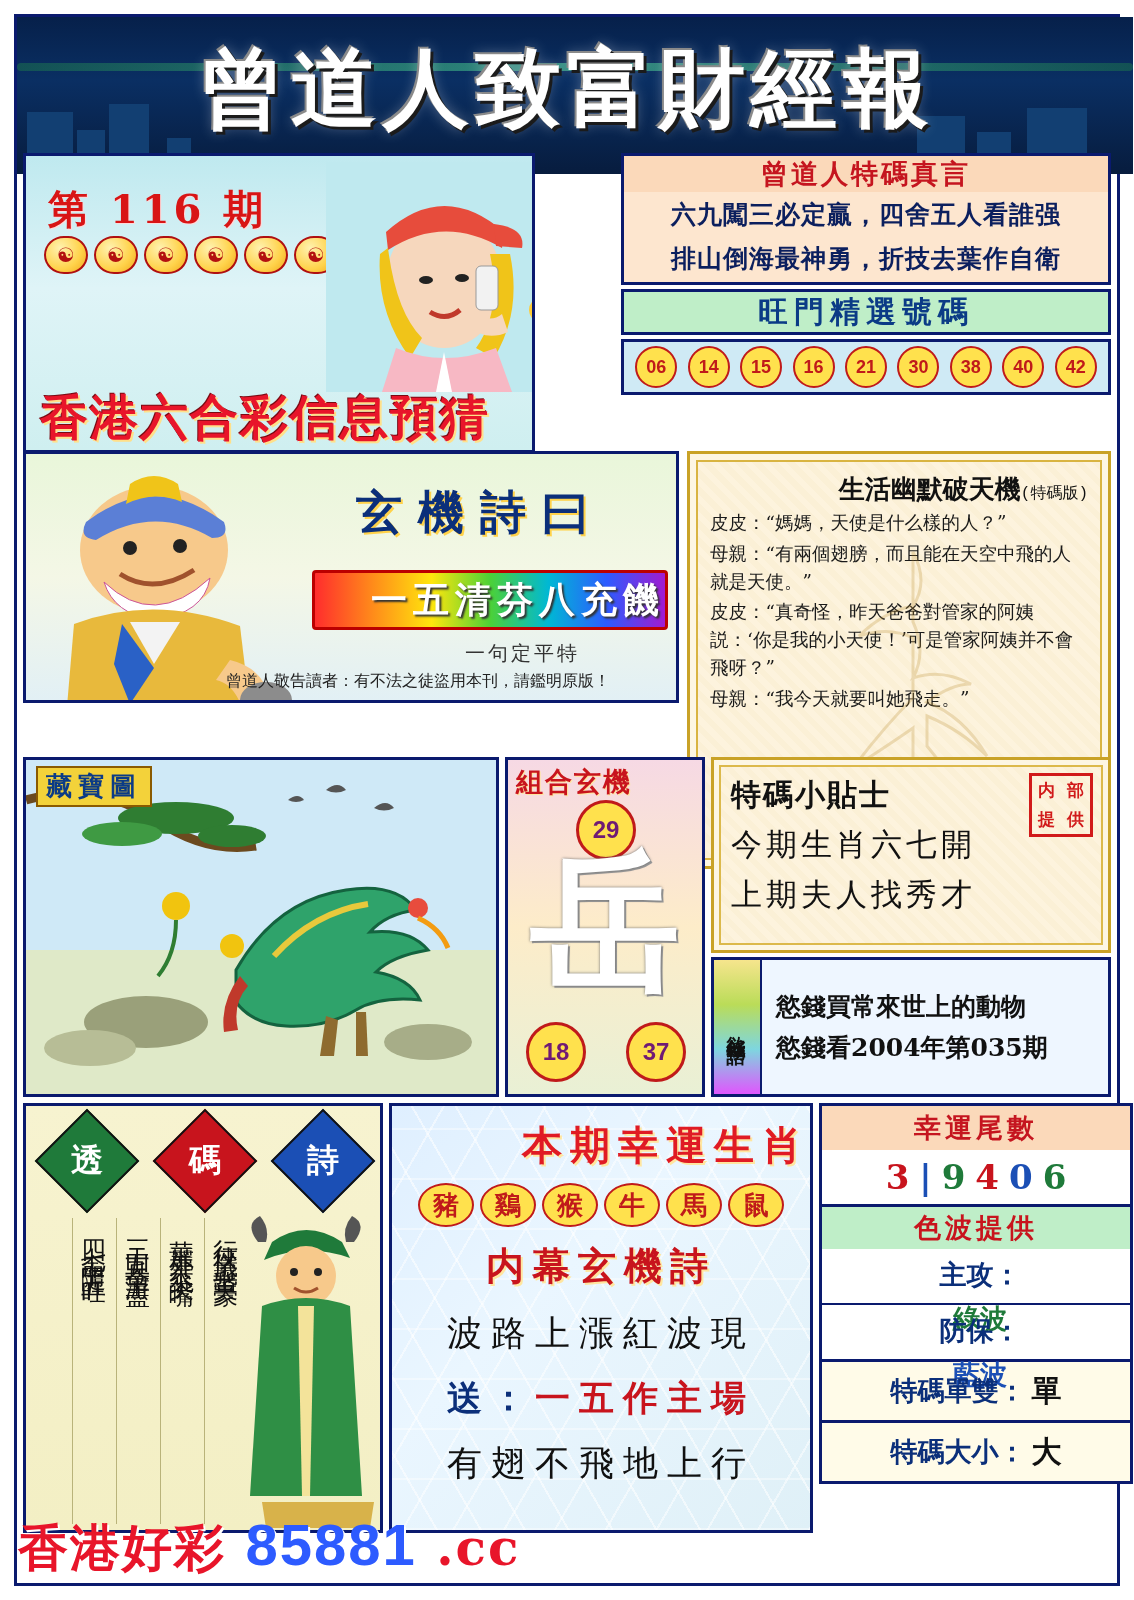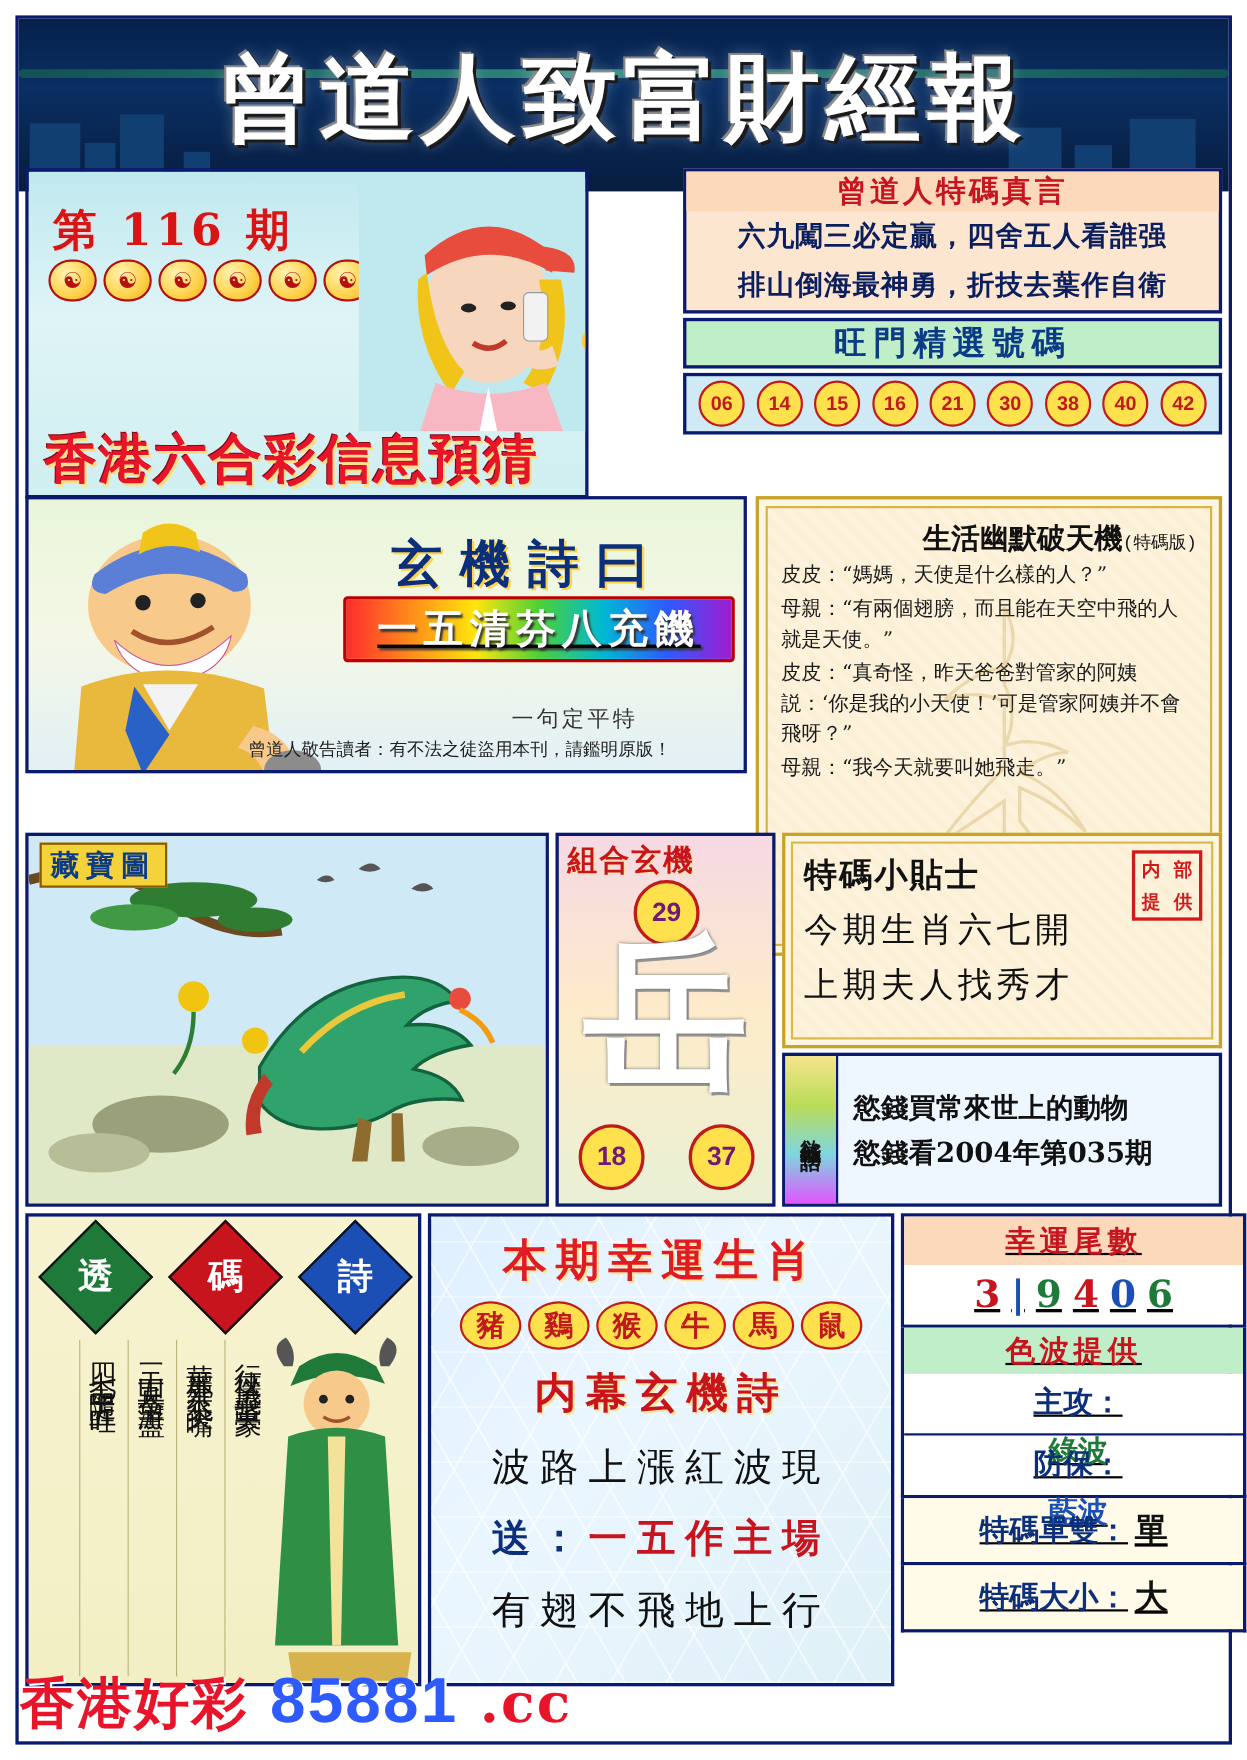--- a/index.html
+++ b/index.html
@@ -3,21 +3,21 @@
 <meta charset="utf-8">
 <style>
   html,body{margin:0;padding:0;background:#fff;}
   body{width:1134px;height:1600px;font-family:"DejaVu Sans","Liberation Sans",sans-serif;overflow:hidden;}
   .page{position:relative;width:1134px;height:1600px;background:#ffffff;box-sizing:border-box;}
   .frame{position:absolute;left:14px;top:14px;width:1106px;height:1572px;border:3px solid #0a1a6e;box-sizing:border-box;background:#fff;}
 
   
   .masthead{position:absolute;left:0;top:0;width:1100px;height:157px;
     background:linear-gradient(180deg,#06204a 0%,#0a2f63 40%,#071c3e 100%);
-    overflow:hidden;}
+    overflow:hidden;padding-left:16px;}
   .city{position:absolute;left:0;bottom:0;width:100%;height:78px;}
   .bldg{position:absolute;bottom:0;background:#123f72;}
   .lightline{position:absolute;left:0;top:46px;width:100%;height:8px;background:linear-gradient(90deg,#1a6f4d,#4fd89b,#1a6f4d);opacity:.55;border-radius:4px;}
   .mast-title{position:absolute;left:0;top:14px;width:1100px;text-align:center;
     font-family:"DejaVu Serif","Liberation Serif",serif;font-weight:bold;font-size:86px;letter-spacing:6px;
     color:#ffffff;text-shadow:3px 3px 0 #1b1b1b,-2px -2px 0 #8a8a8a,0 0 14px rgba(255,255,255,.35);}
 
   
   .r2{position:absolute;left:0;top:132px;width:1100px;height:142px;}
   .r2 .leftbox{position:absolute;left:6px;top:4px;width:512px;height:300px;border:3px solid #0a1a6e;box-sizing:border-box;
@@ -45,23 +45,23 @@
     background:#cfeaf5;display:flex;align-items:center;justify-content:space-around;padding:0 6px;}
   .nball{width:38px;height:38px;border-radius:50%;background:#ffe14d;border:2px solid #c01a1a;color:#c01a1a;
     display:flex;align-items:center;justify-content:center;font-weight:bold;font-size:18px;font-family:"Liberation Sans",sans-serif;}
 
   
   .r3{position:absolute;left:0;top:434px;width:1100px;height:300px;}
   .poembox{position:absolute;left:6px;top:0;width:656px;height:252px;border:3px solid #0a1a6e;box-sizing:border-box;
     background:linear-gradient(180deg,#e9f6da 0%,#f4f7e6 50%,#e2f0f5 100%);overflow:hidden;}
   .poem-title{position:absolute;left:330px;top:28px;font-family:"DejaVu Serif",serif;font-weight:bold;font-size:46px;letter-spacing:16px;
     color:#0b2f7a;text-shadow:2px 2px 0 #ffd24a;}
-  .rainbow{position:absolute;left:286px;top:88px;width:350px;height:54px;border:3px solid #b00;border-radius:4px;
+  .rainbow{position:absolute;left:286px;top:116px;width:350px;height:54px;border:3px solid #b00;border-radius:4px;
     background:linear-gradient(90deg,#ff2d2d,#ff8c1a,#ffe60d,#4cd137,#00b8d4,#2d5bff,#a11bd1);
-    display:flex;align-items:center;justify-content:center;text-decoration:underline;}
+    display:flex;align-items:center;justify-content:flex-end;}
   .rainbow span{font-family:"DejaVu Serif",serif;font-weight:bold;font-size:36px;color:#fff;letter-spacing:6px;
     text-shadow:2px 2px 2px #333;}
   .oneline{position:absolute;right:96px;top:186px;font-family:"DejaVu Serif",serif;font-size:20px;color:#333;letter-spacing:3px;}
   .notice{position:absolute;left:200px;bottom:8px;font-size:16px;color:#222;font-family:"DejaVu Serif",serif;}
   .oldman{position:absolute;left:8px;top:10px;width:270px;height:280px;}
 
   .humbox{position:absolute;left:670px;top:0;width:424px;height:418px;border:3px solid #c9a227;box-sizing:border-box;
     background:#fdf6e3;padding:6px;}
   .huminner{border:2px solid #d9b441;height:100%;box-sizing:border-box;background:
      repeating-linear-gradient(45deg,#fdf3dd 0 6px,#fbf0d6 6px 12px);padding:10px 12px;position:relative;overflow:hidden;}
@@ -115,32 +115,32 @@
   .vcol{writing-mode:vertical-rl;text-orientation:upright;font-family:"DejaVu Serif",serif;font-size:25px;letter-spacing:7px;color:#111;
     border-left:1px solid #b9b37a;padding:2px 4px;}
   .monk{position:absolute;right:4px;top:96px;width:140px;height:330px;}
 
   .midbox{position:absolute;left:372px;top:0;width:424px;height:430px;border:3px solid #0a1a6e;box-sizing:border-box;
     background:linear-gradient(135deg,#dfefff 0%,#eaf6ff 40%,#dff0f7 100%);overflow:hidden;}
   .mosaic{position:absolute;inset:0;background:
     repeating-linear-gradient(60deg,rgba(255,255,255,.55) 0 2px,transparent 2px 38px),
     repeating-linear-gradient(-60deg,rgba(255,255,255,.5) 0 2px,transparent 2px 44px),
     repeating-linear-gradient(0deg,rgba(255,255,255,.4) 0 2px,transparent 2px 50px);}
-  .mtitle{position:relative;text-align:center;margin-top:12px;font-family:Liberation Serif, serif;font-weight:bold;font-size:40px;
+  .mtitle{position:relative;text-align:right;margin-top:12px;font-family:Liberation Serif, serif;font-weight:bold;font-size:40px;
     letter-spacing:8px;color:#e01b24;text-shadow:2px 2px 0 #ffe6a0;}
   .zodiacs{position:relative;display:flex;justify-content:center;gap:6px;margin-top:10px;}
   .zbadge{width:52px;height:40px;border-radius:50%;background:#ffe14d;border:2px solid #c01a1a;color:#c01a1a;
     display:flex;align-items:center;justify-content:center;font-family:"DejaVu Serif",serif;font-weight:bold;font-size:26px;}
   .mtitle2{position:relative;text-align:center;margin-top:14px;font-family:"DejaVu Serif",serif;font-weight:bold;font-size:38px;
     letter-spacing:8px;color:#c8141d;text-shadow:2px 2px 0 #ffe6a0;}
   .mline{position:relative;text-align:center;margin-top:18px;font-family:"DejaVu Serif",serif;font-size:35px;letter-spacing:9px;color:#111;}
   .mline.send{color:#0b2f7a;font-weight:bold;}
   .mline.send b{color:#c8141d;}
 
-  .rightcol{position:absolute;left:802px;top:0;width:314px;height:430px;text-decoration:underline;}
+  .rightcol{position:absolute;left:802px;top:0;width:314px;height:430px;}
   .rc{border:3px solid #0a1a6e;box-sizing:border-box;}
   .rc-h{height:44px;background:#fbd9ba;display:flex;align-items:center;justify-content:center;
     font-family:"DejaVu Serif",serif;font-weight:bold;font-size:27px;color:#c5151f;letter-spacing:4px;}
   .tails{height:54px;background:#fff;display:flex;align-items:center;justify-content:center;gap:10px;}
   .tails span{font-family:"DejaVu Serif",serif;font-weight:bold;font-size:34px;}
   .rc-h2{height:42px;background:#bfeec8;display:flex;align-items:center;justify-content:center;
     font-family:"DejaVu Serif",serif;font-weight:bold;font-size:27px;color:#c8141d;letter-spacing:4px;}
   .waveline{height:54px;background:#fff;display:flex;align-items:center;padding-left:8px;gap:8px;flex-direction:column;}
   .wball{width:26px;height:26px;border-radius:50%;}
   .wlabel{font-family:"DejaVu Serif",serif;font-weight:bold;font-size:27px;color:#0b2f7a;}

